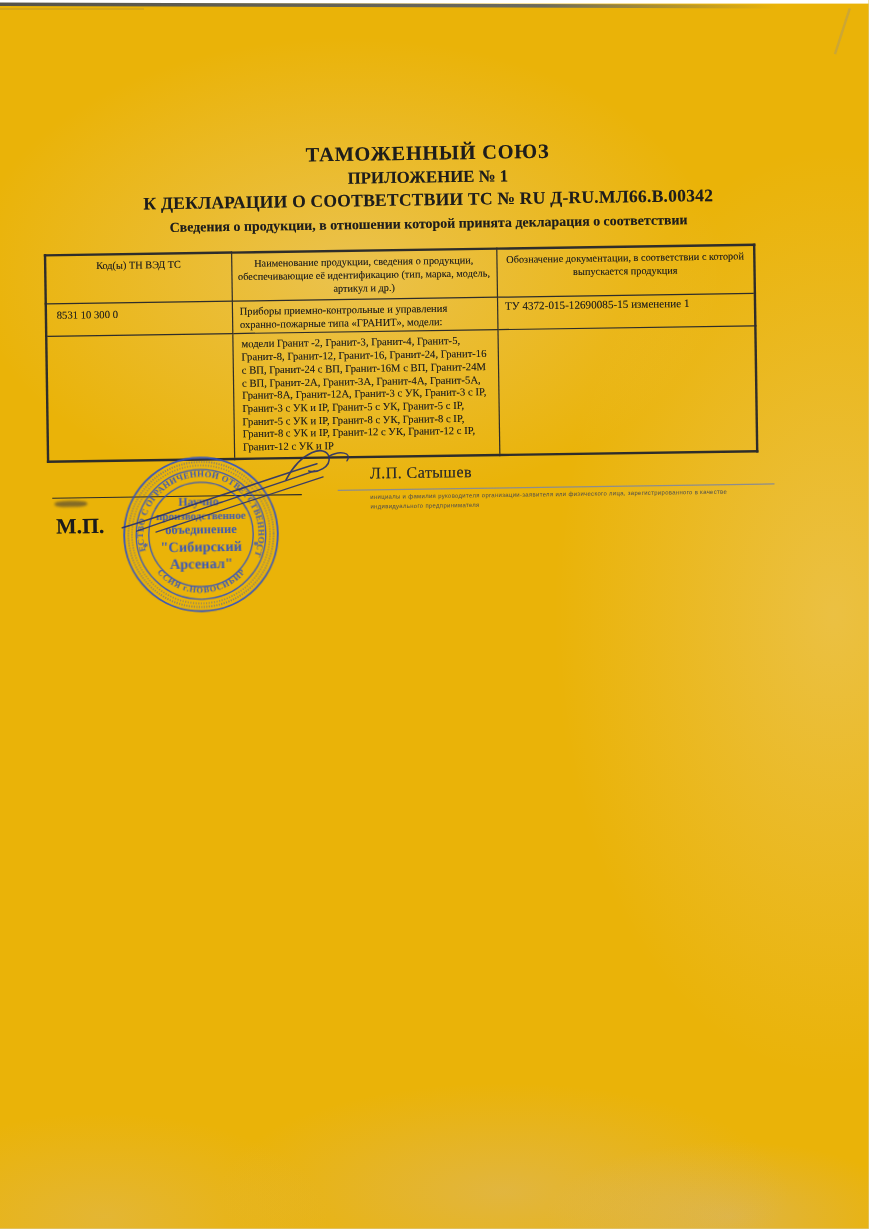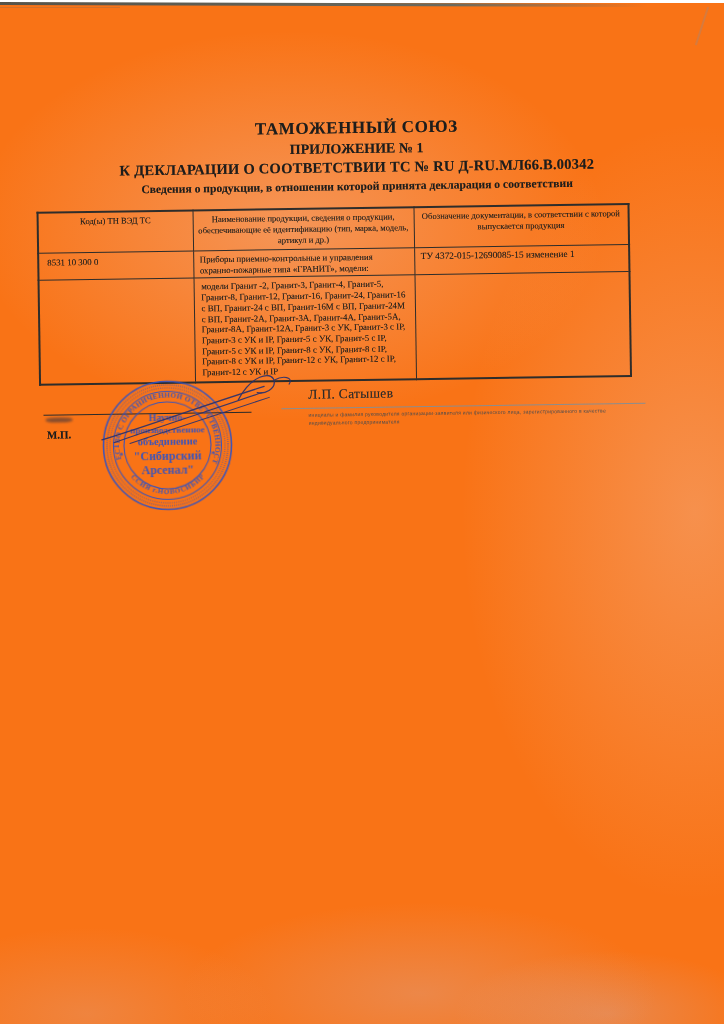--- a/index.html
+++ b/index.html
@@ -1,18 +1,18 @@
 <!DOCTYPE html>
 <html><head>
 <meta charset="utf-8">
 <style>
   html,body{margin:0;padding:0;background:#d8d6d2;}
   .scan{
     position:relative;width:724px;height:1024px;margin:0 auto;overflow:hidden;
-    background:#f97316;
+    background:#eab308;
     font-family:"Liberation Serif","DejaVu Serif",serif;
     color:#1e1d1b;
   }
   
   .scan::before{
     content:"";position:absolute;inset:0;pointer-events:none;
     background-image:
       radial-gradient(ellipse 340px 130px at 58% 97%, rgba(203,188,203,.28), transparent 70%),
       radial-gradient(ellipse 220px 90px at 84% 99%, rgba(198,184,200,.30), transparent 70%),
       radial-gradient(ellipse 260px 120px at 12% 99%, rgba(205,192,206,.22), transparent 72%),
@@ -54,21 +54,21 @@
     vertical-align:middle;padding:3px 5px;height:28px;
   }
   td.code{font-size:8.9px;padding:4px 4px 3px 8px;}
   td.name{font-size:8.8px;line-height:1.22;padding:3px 6px 2px 6px;}
   td.doccol{font-size:9.3px;padding:3px 6px;}
   td.models{font-size:8.9px;line-height:1.2;padding:3px 6px 3px 7px;height:89px;}
 
   .sig-line1{position:absolute;left:45px;top:410px;width:208px;border-top:1.4px solid #2b2b2b;}
   .smudge{position:absolute;left:47px;top:413px;width:27px;height:5px;
     background:rgba(45,45,62,.55);filter:blur(1.1px);border-radius:40%;}
-  .mp{position:absolute;left:48px;top:424px;font-weight:bold;font-size:11px;color:#1b1b1b;}
+  .mp{position:absolute;left:48px;top:424px;font-weight:bold;font-size:18px;color:#1b1b1b;}
 
   .stamp{position:absolute;left:96px;top:370px;filter:blur(.2px);opacity:.92;}
   .autograph{position:absolute;left:85px;top:362px;opacity:.9;}
 
   .signer{position:absolute;left:310px;top:386px;font-size:13.5px;letter-spacing:.3px;color:#2a2a2a;}
   .sig-line2{position:absolute;left:283px;top:407px;width:364px;border-top:1px solid #8d8d8d;}
   .caption{position:absolute;left:310px;top:411px;width:330px;
     font-family:"Liberation Sans","DejaVu Sans",sans-serif;
     font-size:5px;letter-spacing:.25px;line-height:1.55;color:#4c4c4e;}
 </style>

